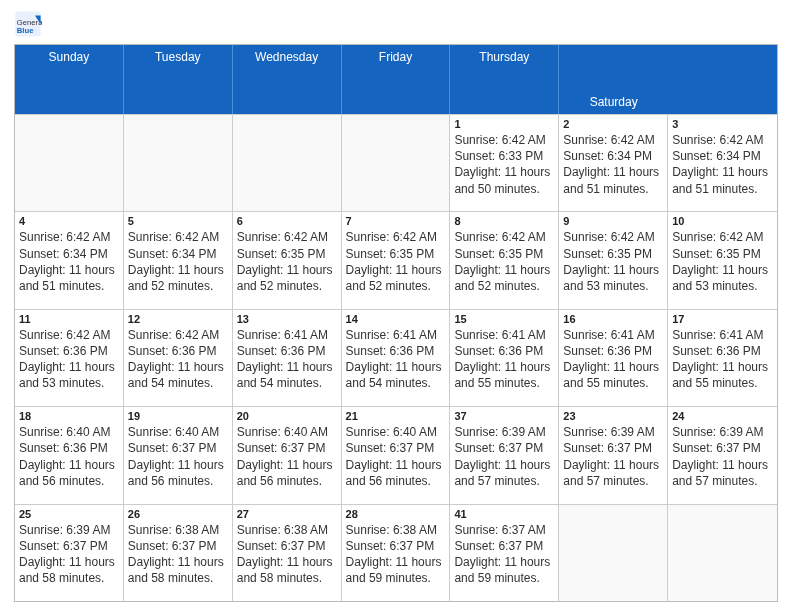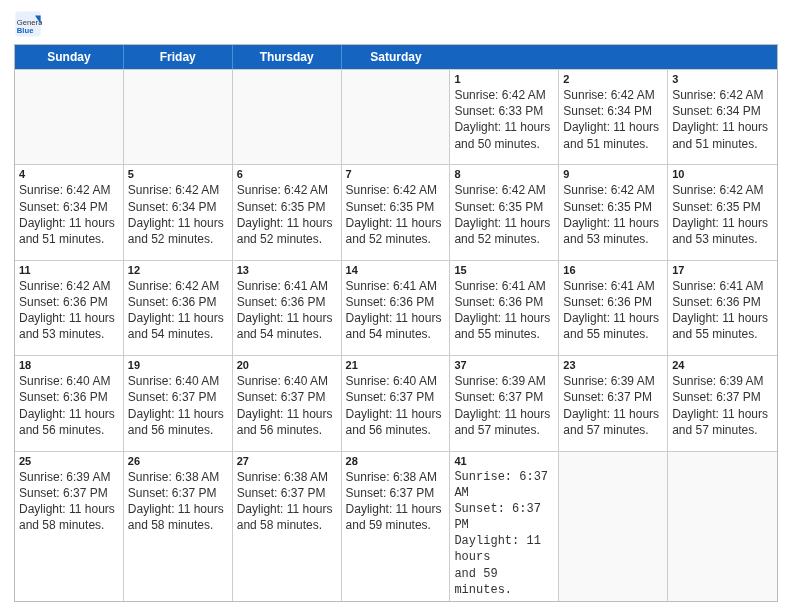--- a/index.html
+++ b/index.html
@@ -52,26 +52,26 @@
       border: 1px solid #bbb;
     }
     .cal-header-row {
       display: grid;
       grid-template-columns: repeat(7, 1fr);
       background: #1565c0;
     }
     .cal-header-cell {
       color: #fff;
       font-size: 12px;
-      font-weight: bold;
+      font-weight: normal;
       text-align: center;
       padding: 5px 2px;
       border-right: 1px solid #4a90d9;
     }
-    .cal-header-cell:last-child { border-right: none; }
+    .cal-header-cell:last-child { border-right: none; margin-top: 45px; }
     .cal-body {
       flex: 1;
       display: flex;
       flex-direction: column;
     }
     .cal-row {
       display: grid;
       grid-template-columns: repeat(7, 1fr);
       flex: 1;
       border-top: 1px solid #ccc;
@@ -119,20 +119,22 @@
     </div>
     <div class="title-block">
       <div class="month-year"></div>
       <div class="location"></div>
     </div>
   </div>
 
   <div class="calendar">
     <div class="cal-header-row">
     <div class="cal-header-cell">Sunday</div>
+        <div class="cal-header-cell">Tuesday</div>
+        <div class="cal-header-cell">Wednesday</div>
         <div class="cal-header-cell">Friday</div>
         <div class="cal-header-cell">Thursday</div>
         <div class="cal-header-cell">Saturday</div>
       </div>
     <div class="cal-body">
     <div class="cal-row">
           <div class="cal-cell empty"></div>
           <div class="cal-cell empty"></div>
           <div class="cal-cell empty"></div>
           <div class="cal-cell empty"></div>
@@ -335,21 +337,21 @@
           </div>
           <div class="cal-cell">
             <div class="day-num">28</div>
             <div class="cell-info" style="white-space: pre-line;">Sunrise: 6:38 AM
 Sunset: 6:37 PM
 Daylight: 11 hours
 and 59 minutes.</div>
           </div>
           <div class="cal-cell">
             <div class="day-num">41</div>
-            <div class="cell-info" style="white-space: pre-line; font-family: Liberation Mono, monospace;">Sunrise: 6:37 AM
+            <div class="cell-info" style="white-space: pre-line;">Sunrise: 6:37 AM
 Sunset: 6:37 PM
 Daylight: 11 hours
 and 59 minutes.</div>
           </div>
           <div class="cal-cell empty"></div>
           <div class="cal-cell empty"></div>
         </div>
       </div>
   </div>
 </div>

